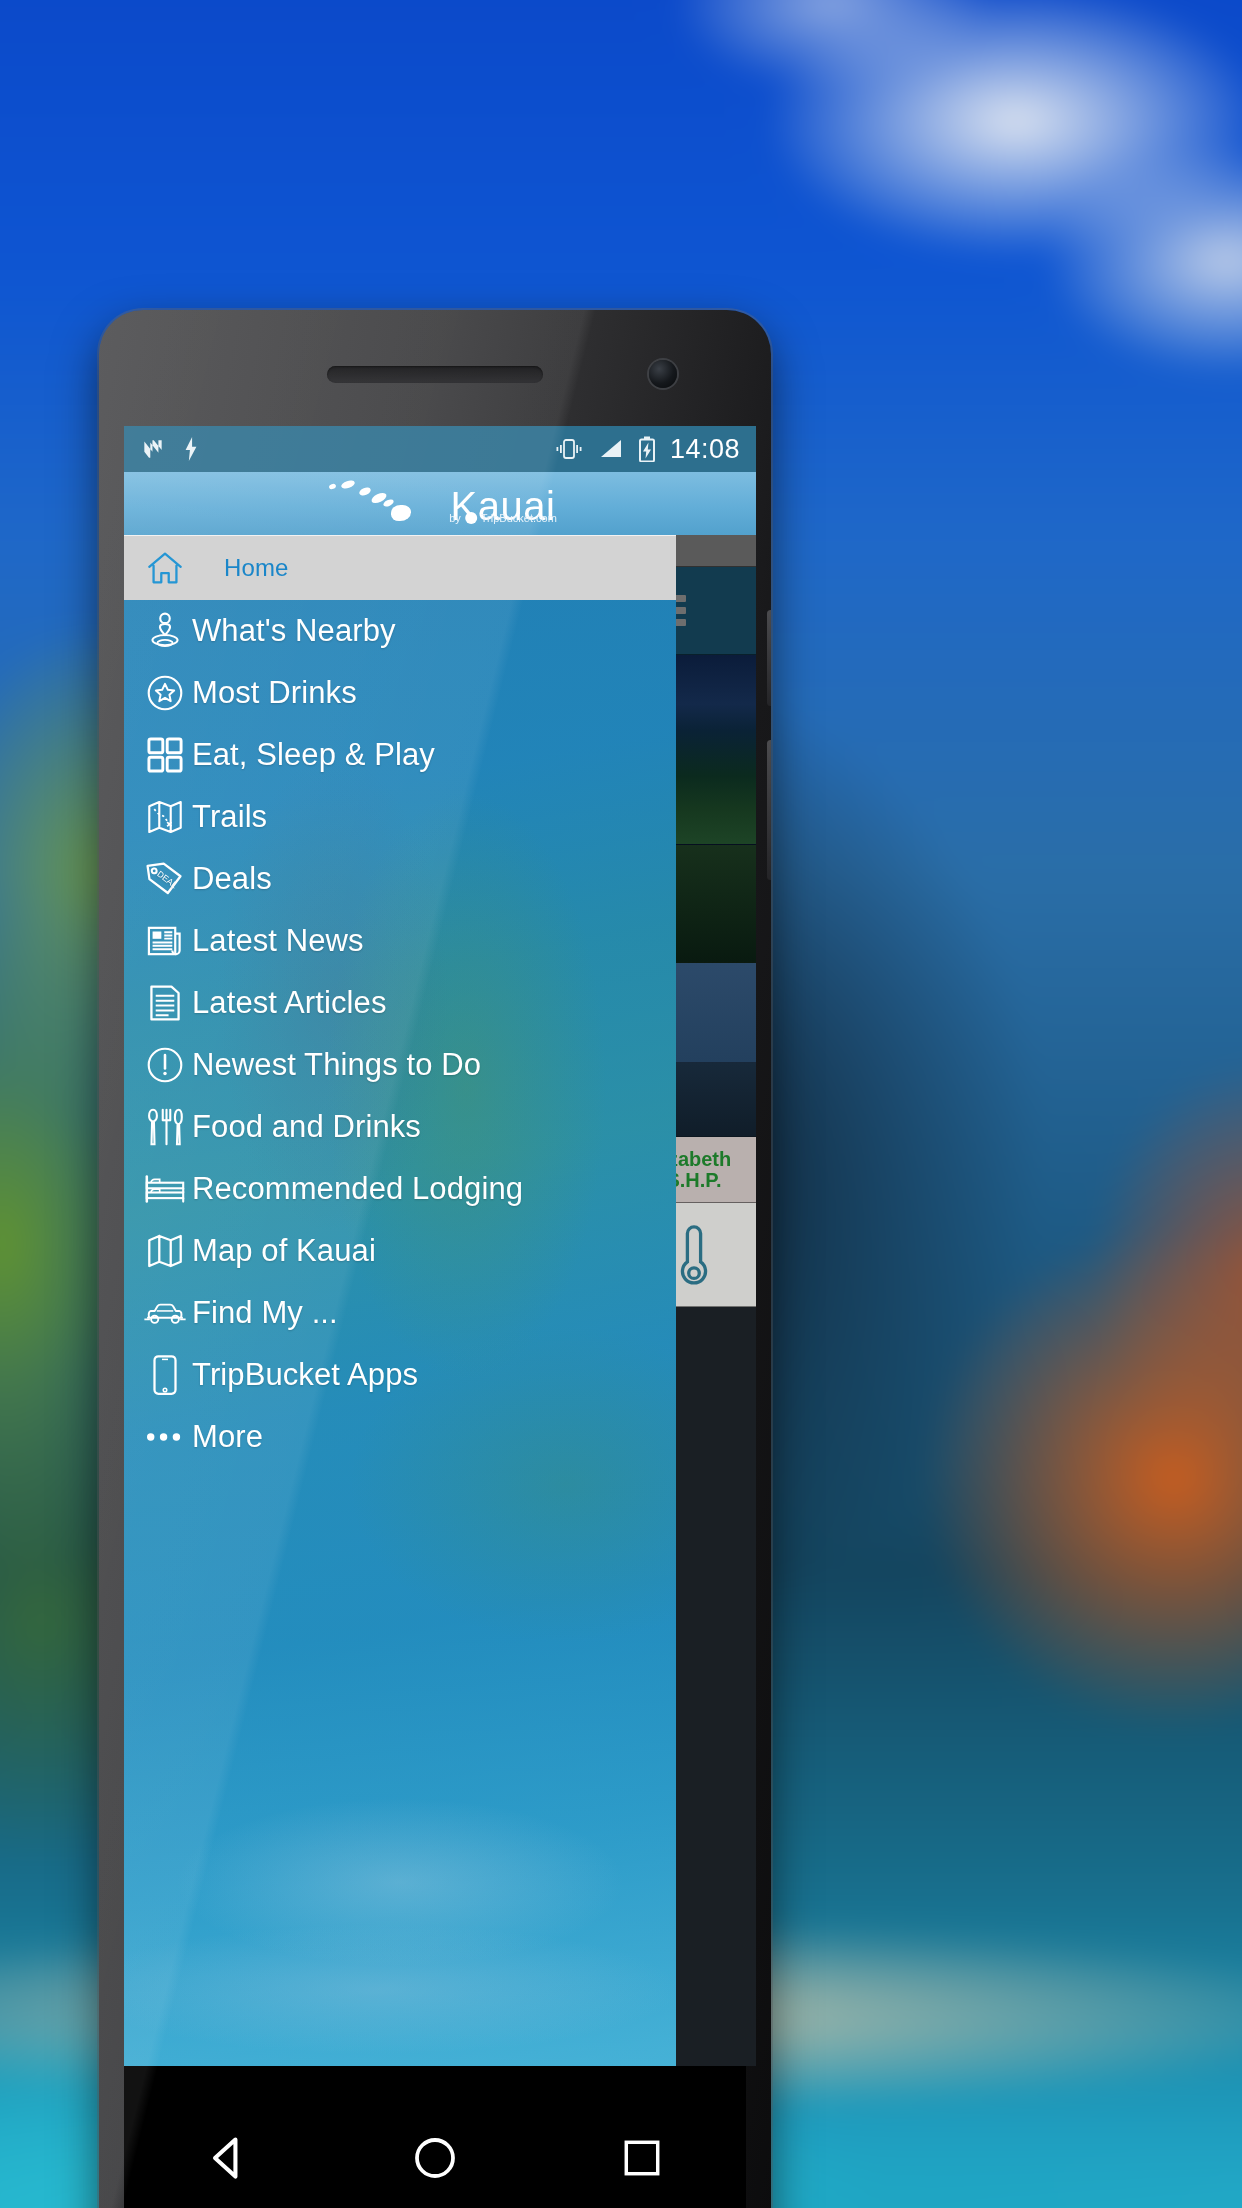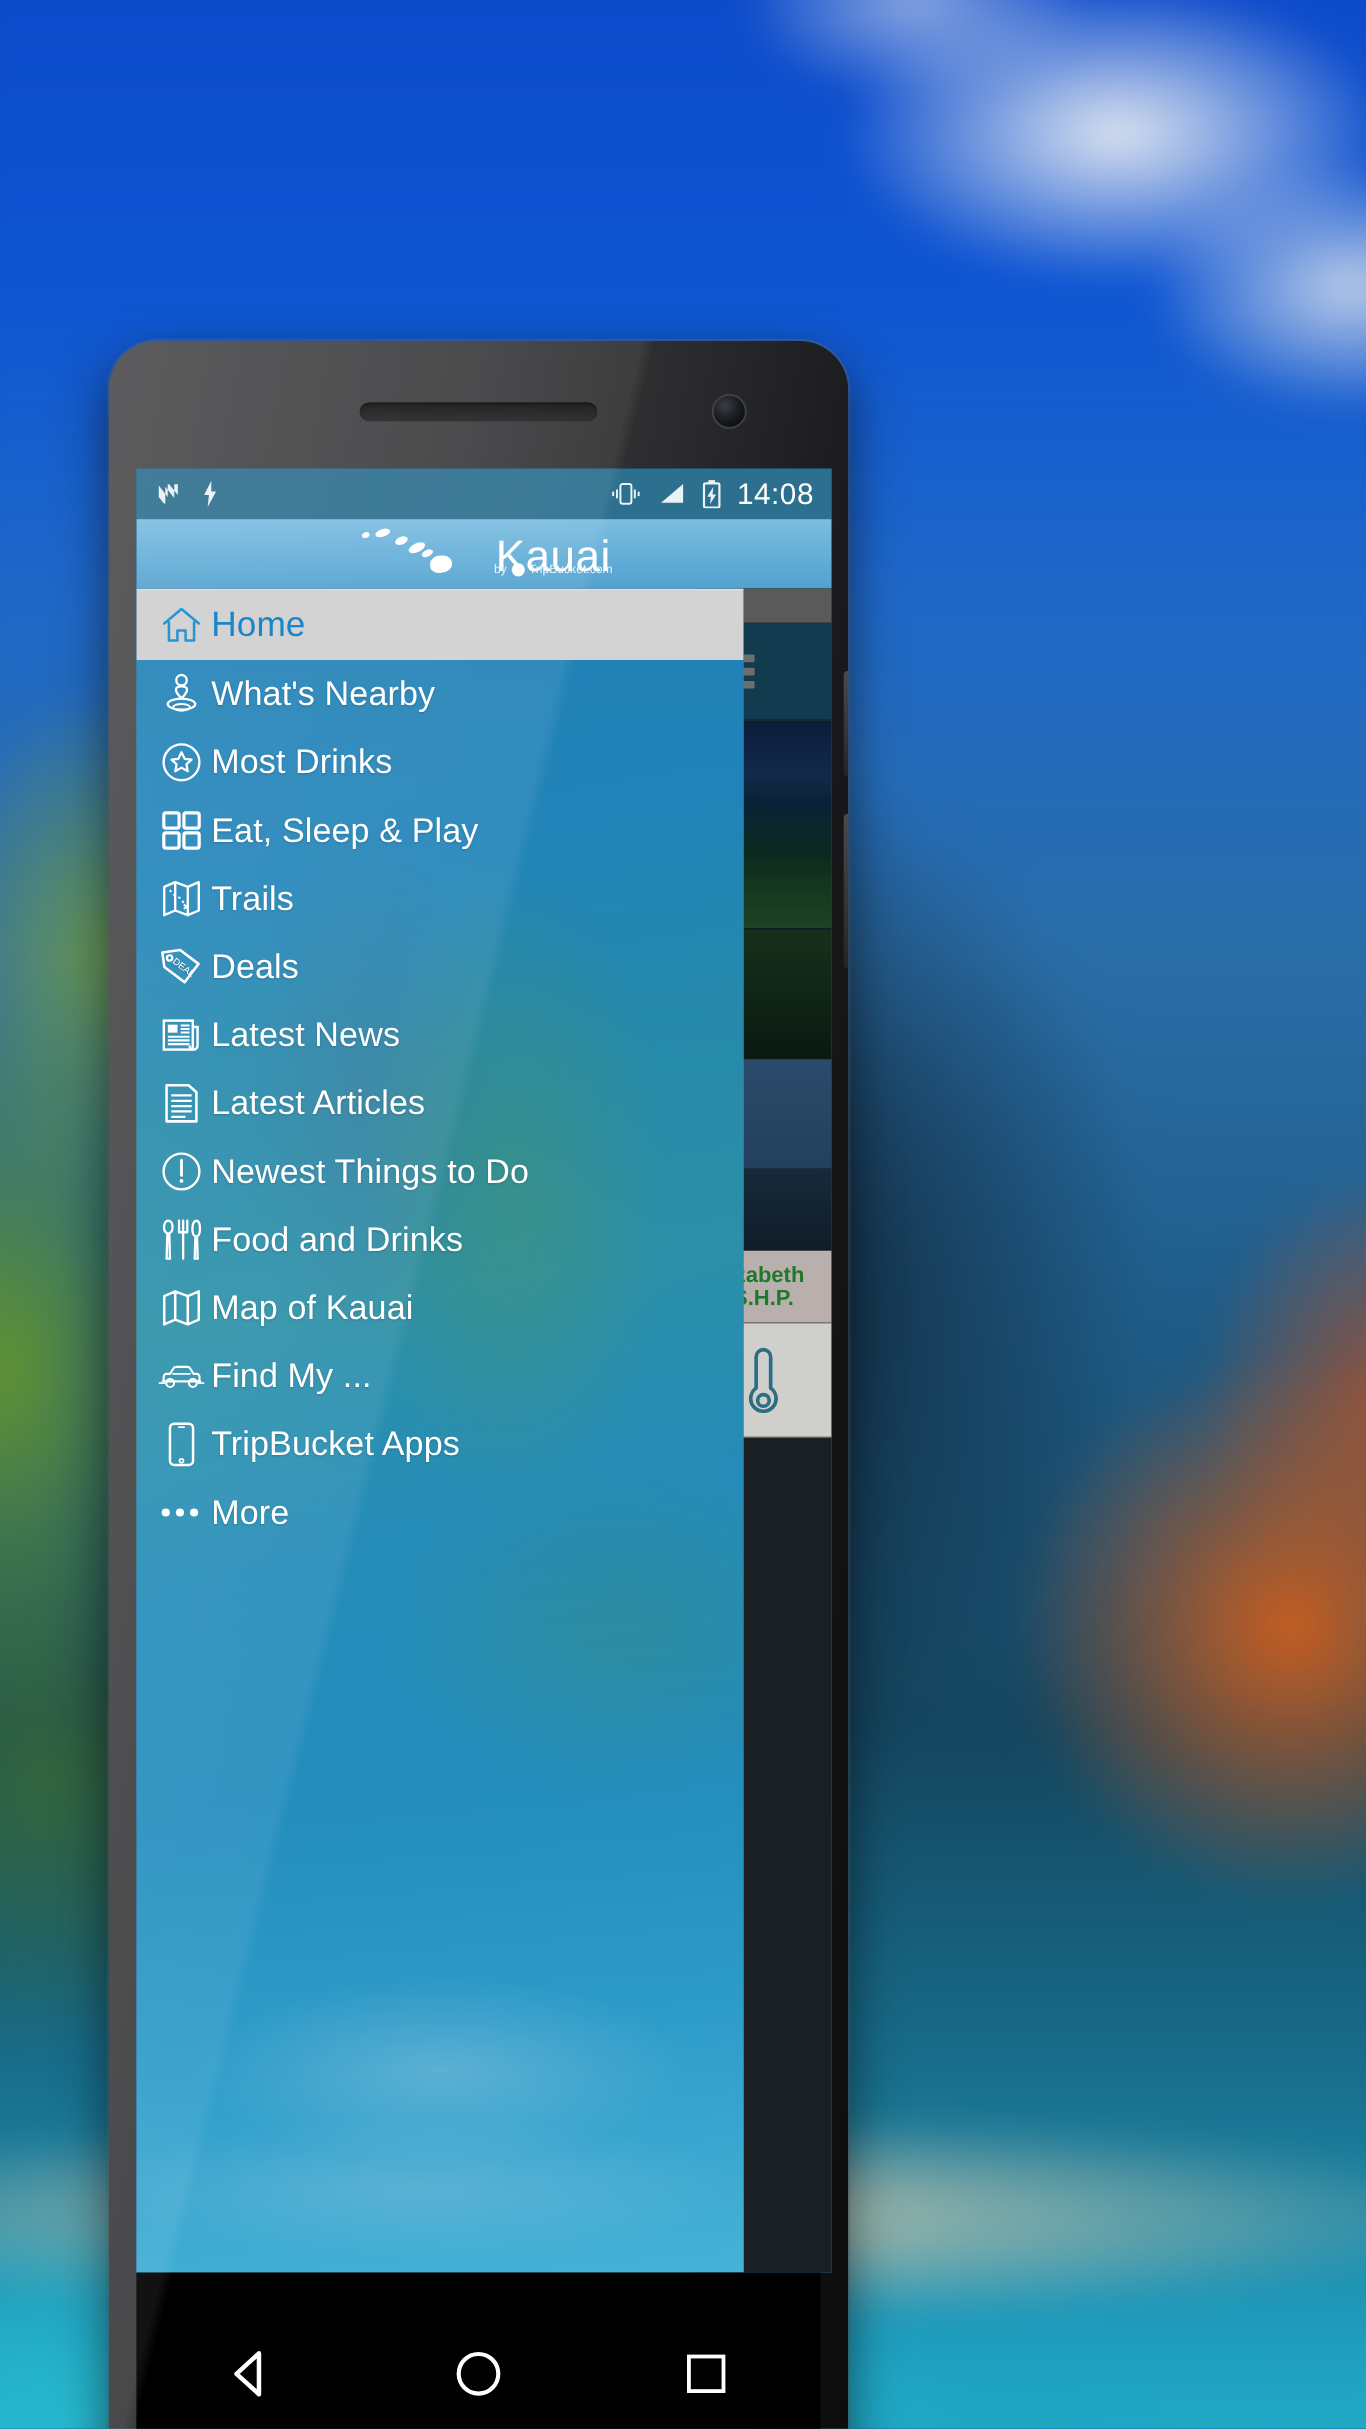--- a/index.html
+++ b/index.html
@@ -174,21 +174,21 @@
     color:#1a86c9;
     text-shadow:none;
     height:65px;
     box-shadow:inset 0 1px 0 rgba(255,255,255,.7);
   }
   .nav-ic{
     width:54px; min-width:54px; height:42px;
     display:flex; align-items:center; justify-content:center;
   }
   .nav-label{font-size:31px;font-weight:400;letter-spacing:.1px;white-space:nowrap;}
-  .nav-item.active .nav-label{font-size:32px;}
+  .nav-item.active .nav-label{font-size:24px;margin-left:32px;}
 
   
   #navbar{
     position:absolute; left:25px; right:25px; bottom:0;
     height:184px; background:#000;
     display:flex; align-items:center; justify-content:space-around;
   }
   .navkey{width:96px;height:96px;display:flex;align-items:center;justify-content:center;}
 </style>
 </head>
@@ -393,20 +393,32 @@
             <svg width="36" height="42" viewBox="0 0 24 28">
               <path d="M4 2.5c-1.6 0-2.6 1.8-2.6 4 0 1.8.9 3.2 2 3.6L3 25.5h2l-.4-15.4c1.1-.4 2-1.8 2-3.6 0-2.2-1-4-2.6-4z" fill="none" stroke="#fff" stroke-width="1.4"></path>
               <path d="M10.5 2.5v7M13 2.5v7M15.5 2.5v7M13 9.5v16" fill="none" stroke="#fff" stroke-width="1.4" stroke-linecap="round"></path>
               <path d="M10.5 9.5h5" stroke="#fff" stroke-width="1.4"></path>
               <path d="M21 2.5c1.4 0 2.2 2 2.2 5 0 2.6-.8 4-1.8 4.4l.4 13.6h-1.8l.4-13.6c-1-.4-1.8-1.8-1.8-4.4 0-3 .9-5 2.4-5z" fill="none" stroke="#fff" stroke-width="1.4"></path>
             </svg>
           </span>
           <span class="nav-label">Food and Drinks</span>
         </div>
 
+        <div class="nav-item">
+          <span class="nav-ic">
+            <svg width="42" height="32" viewBox="0 0 30 22">
+              <path d="M2 2v18" stroke="#fff" stroke-width="1.8" stroke-linecap="round"></path>
+              <rect x="2" y="6.5" width="26" height="4" fill="none" stroke="#fff" stroke-width="1.5"></rect>
+              <rect x="2" y="13.5" width="26" height="4" fill="none" stroke="#fff" stroke-width="1.5"></rect>
+              <path d="M5 6.5c0-1.4 1.2-2.4 2.6-2.4h3.6v2.4M5 13.5c0-1.4 1.2-2.4 2.6-2.4h3.6v2.4" fill="none" stroke="#fff" stroke-width="1.2"></path>
+              <path d="M28 10.5v3M28 17.5v2.5" stroke="#fff" stroke-width="1.5" stroke-linecap="round"></path>
+            </svg>
+          </span>
+          <span class="nav-label">Recommended Lodging</span>
+        </div>
 
         <div class="nav-item">
           <span class="nav-ic">
             <svg width="38" height="40" viewBox="0 0 26 28">
               <path d="M2 6.5L9 3.5v18L2 24.5zM9 3.5l8 3v18l-8-3zM17 6.5l7-3v18l-7 3z" fill="none" stroke="#fff" stroke-width="1.6" stroke-linejoin="round"></path>
             </svg>
           </span>
           <span class="nav-label">Map of Kauai</span>
         </div>
 

